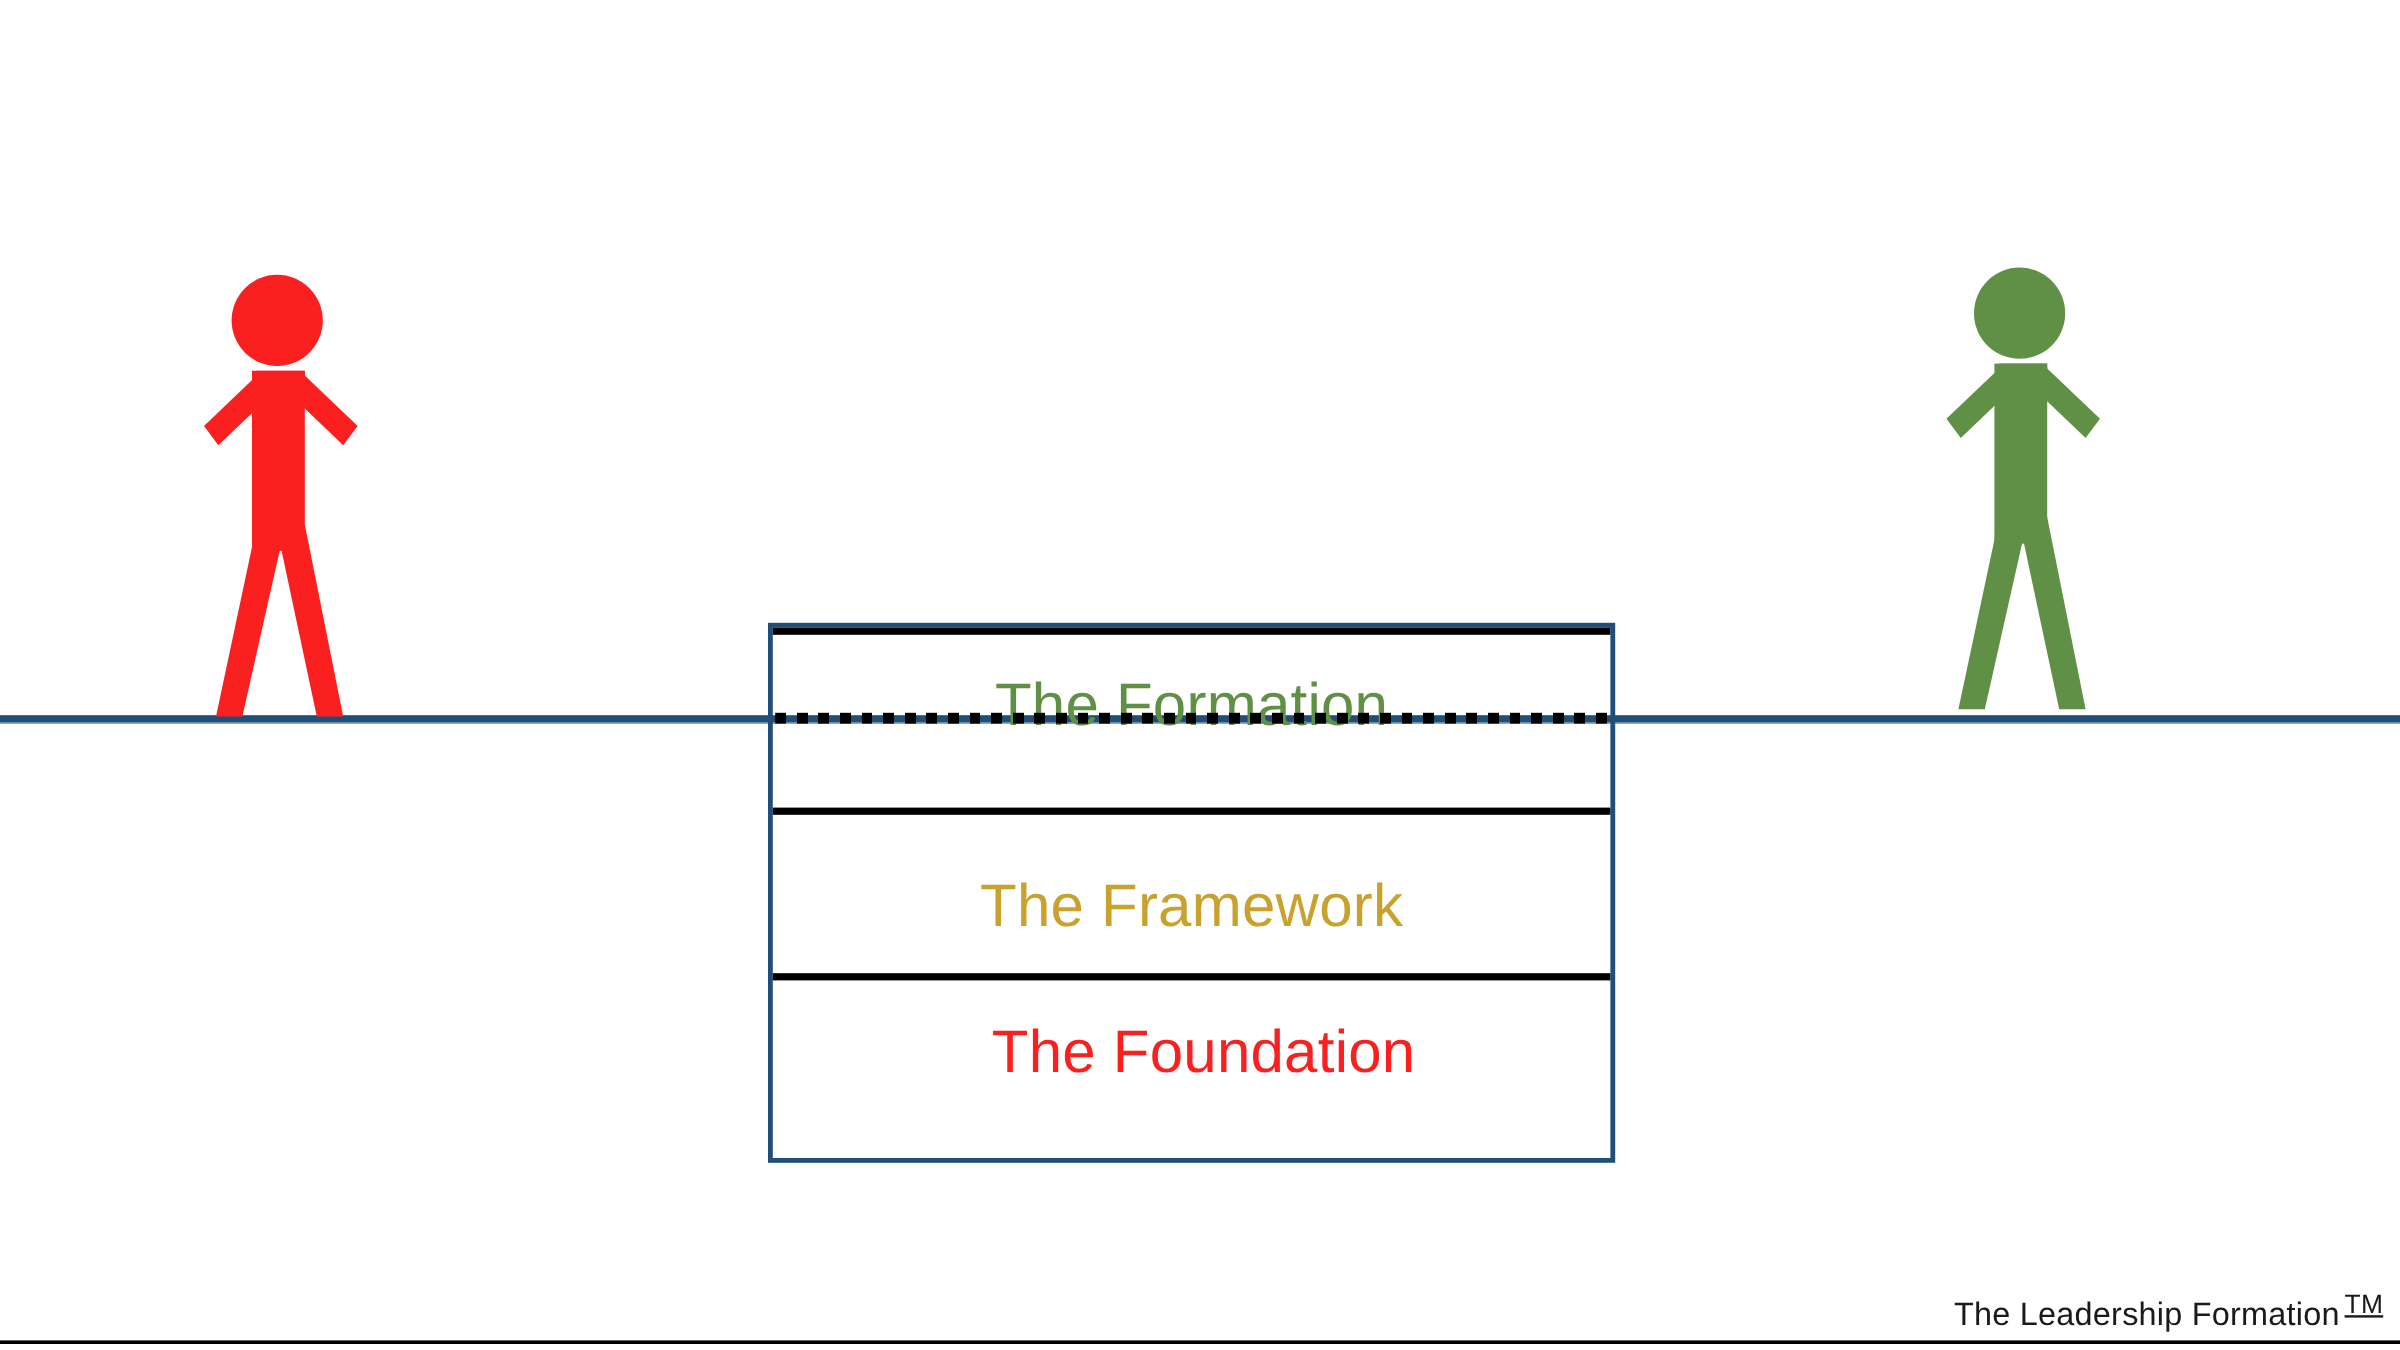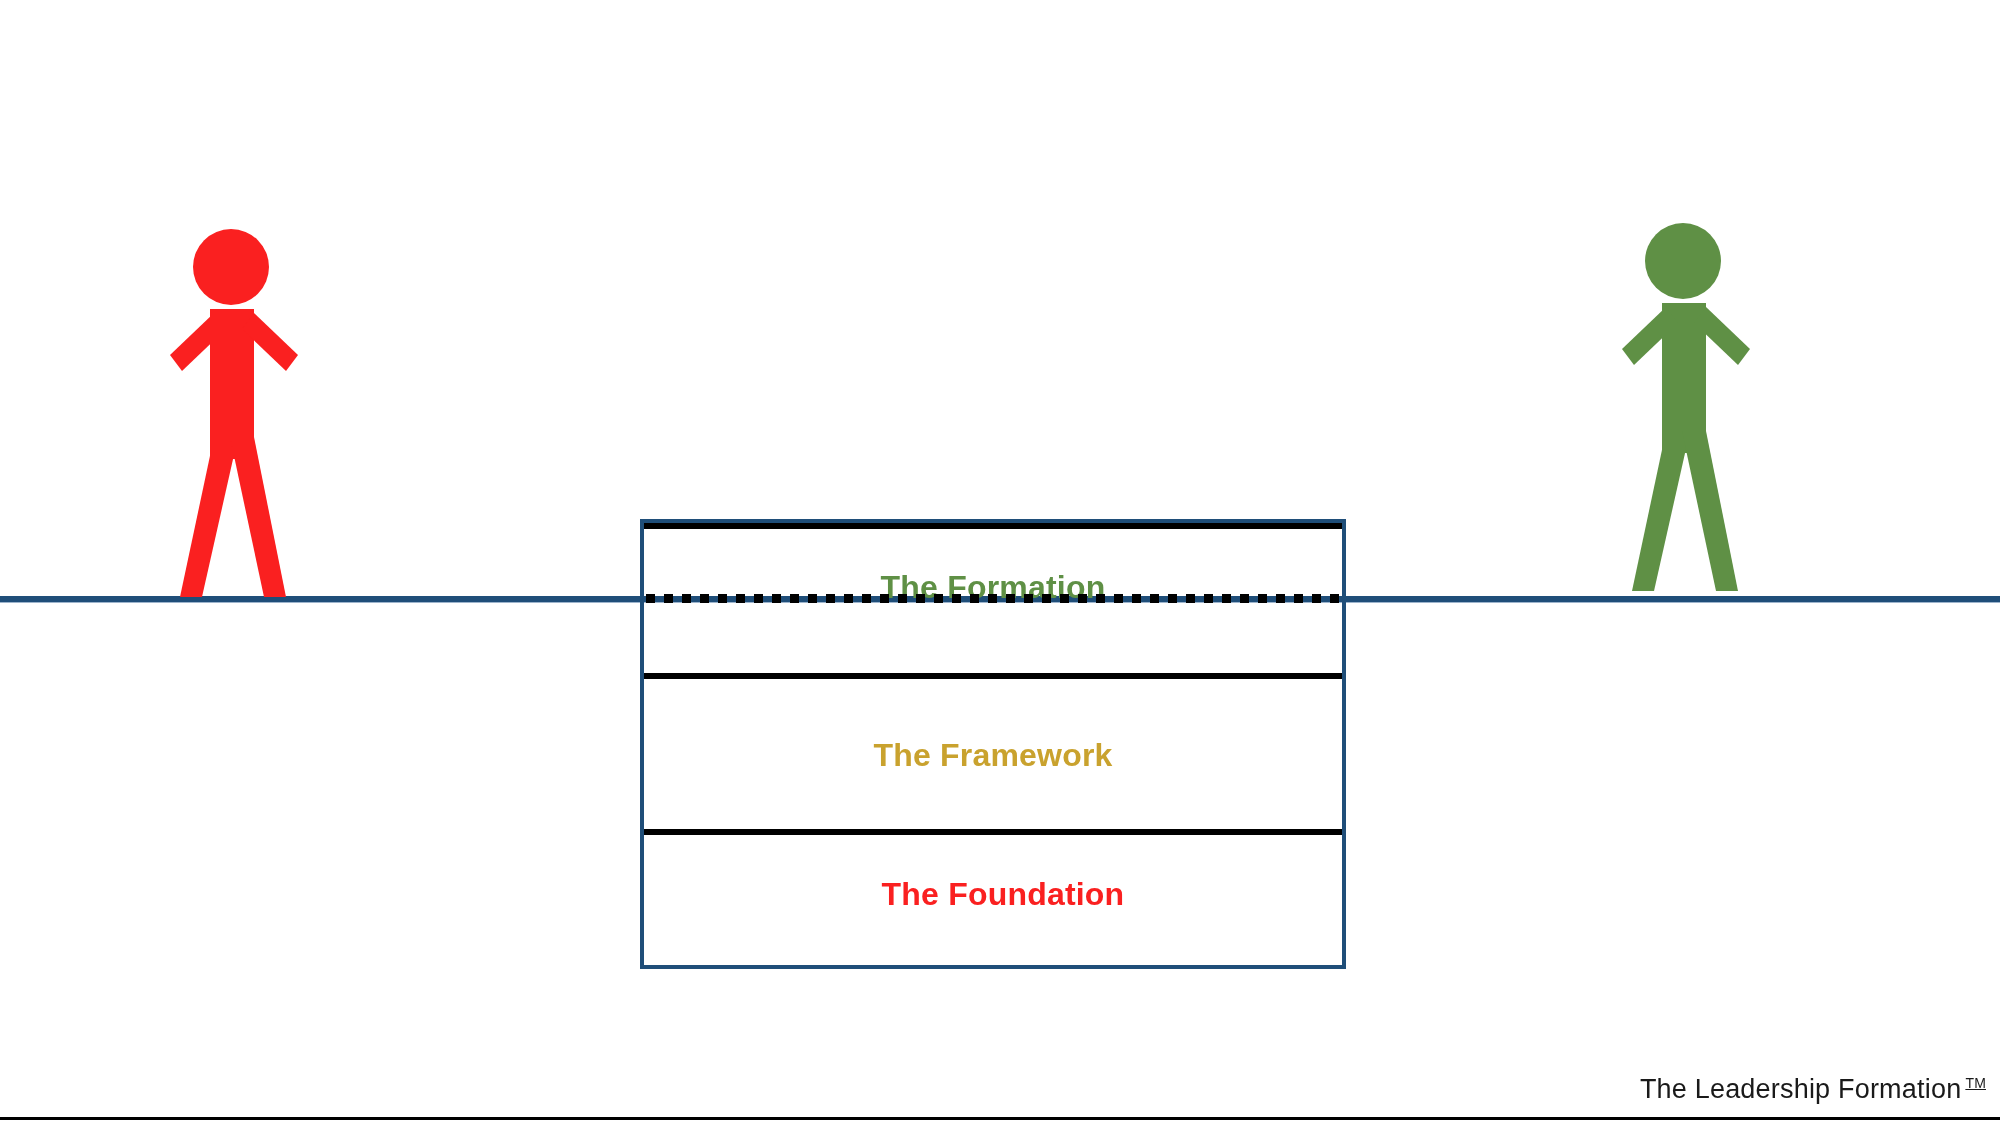--- a/index.html
+++ b/index.html
@@ -58,28 +58,28 @@
     top: 0;
     height: 150px;
     border-top: 6px solid #000000;
   }
   .band-framework {
     top: 150px;
     height: 180px;
     border-top: 6px solid #000000;
   }
   .band-foundation {
-    top: 306px;
+    top: 288px;
     height: 144px;
     border-top: 6px solid #000000;
     padding-left: 20px;
   }
   .band-label {
-    font-size: 32px;
-    font-weight: bold;
+    font-size: 50px;
+    font-weight: normal;
     letter-spacing: 0.2px;
     white-space: nowrap;
     line-height: 1;
   }
   .band-formation .band-label {
     color: #5F9045;
     margin-top: -28px;
   }
   .band-framework .band-label {
     color: #C9A22E;
@@ -115,21 +115,21 @@
   .footer-text {
     position: absolute;
     right: 14px;
     top: 1074px;
     font-size: 27px;
     color: #1a1a1a;
     white-space: nowrap;
     letter-spacing: 0.2px;
   }
   .footer-tm {
-    font-size: 14px;
+    font-size: 22px;
     vertical-align: super;
     margin-left: 4px;
     text-decoration: underline;
   }
 </style>
 </head>
 <body>
 
 <div id="stage">
 

